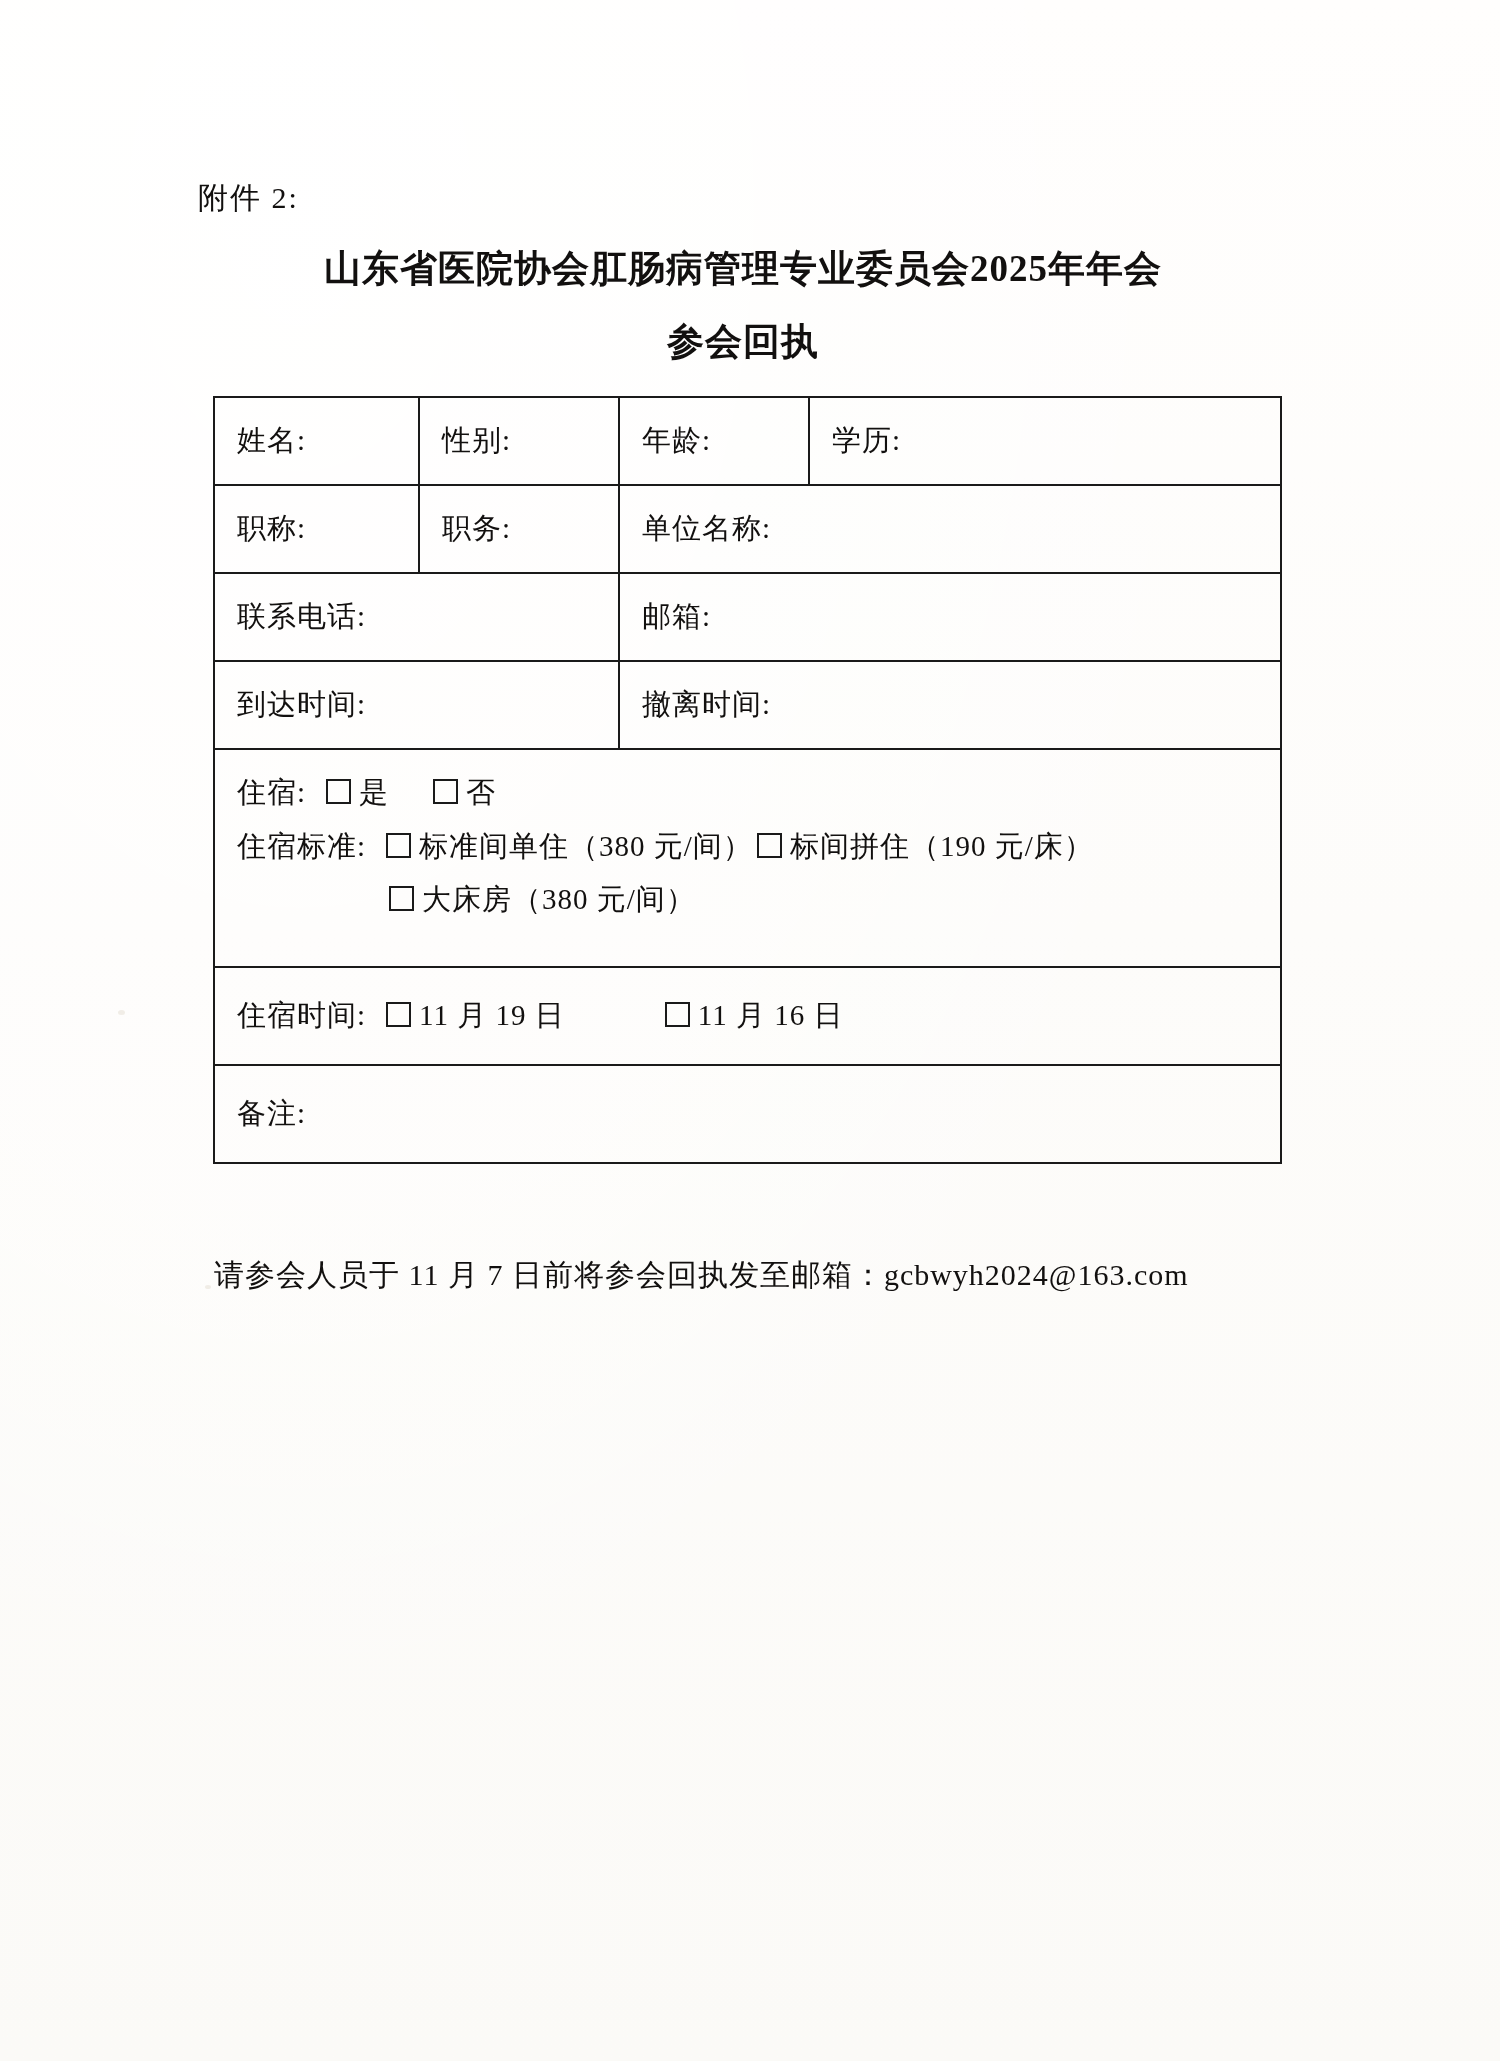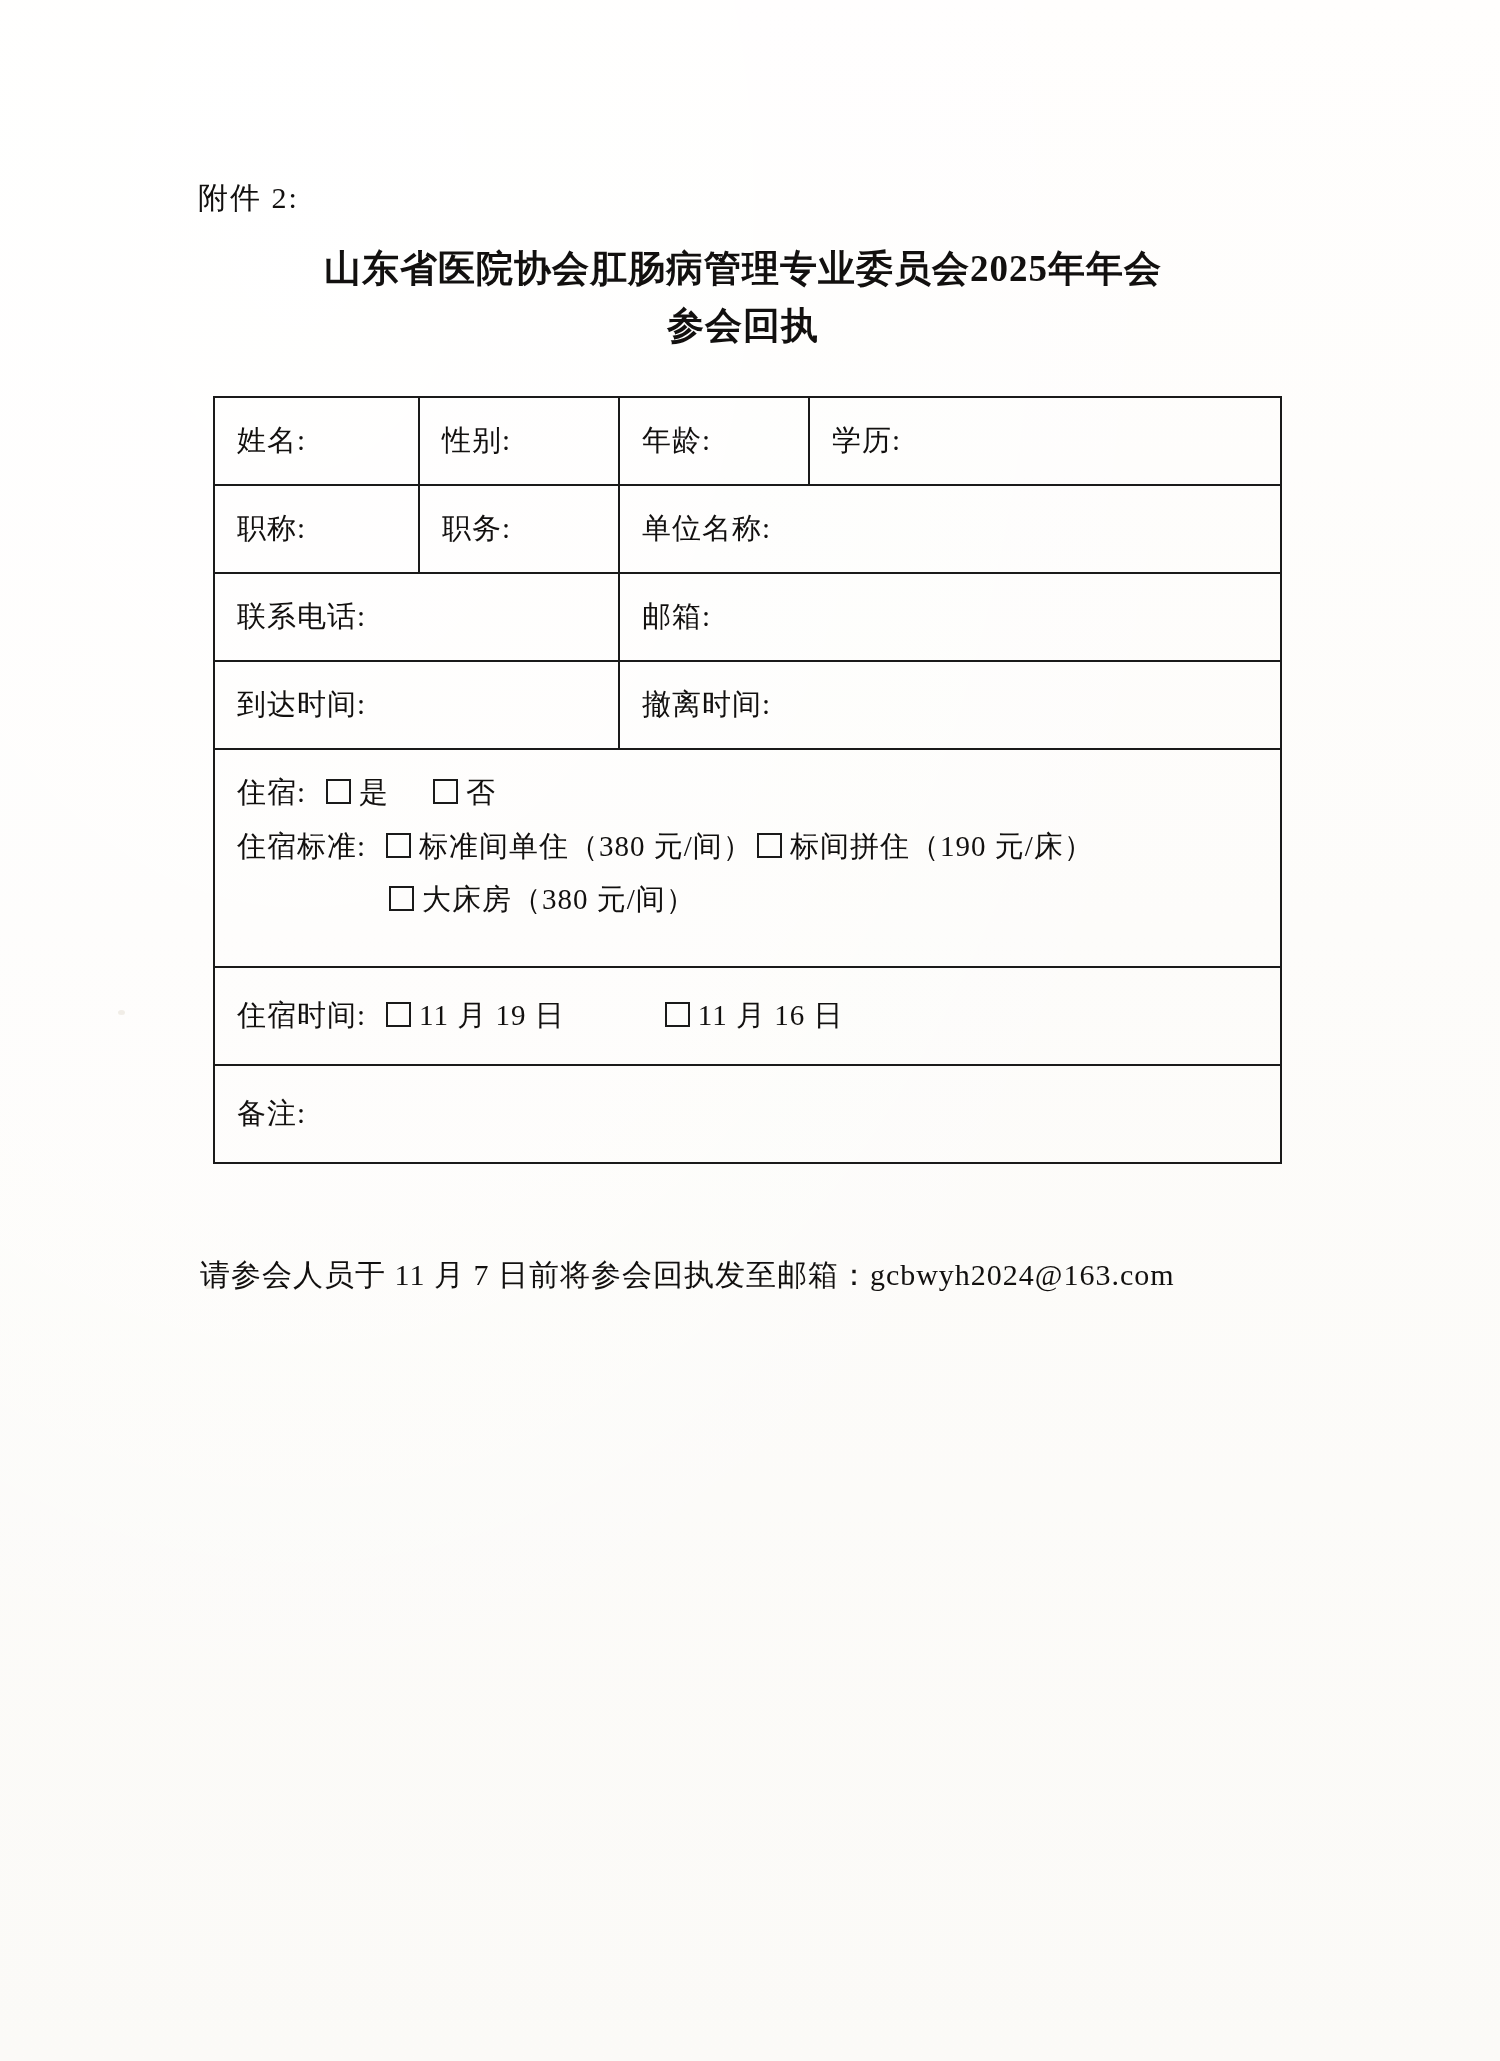--- a/index.html
+++ b/index.html
@@ -47,20 +47,21 @@
     top: 240px;
     width: 1090px;
     text-align: center;
     font-size: 37px;
     font-weight: bold;
     line-height: 1.55;
     letter-spacing: 1px;
   }
   .doc-title .line2 {
     display: block;
+    margin-top: 16px;
   }
 
   .form-table {
     position: absolute;
     left: 213px;
     top: 396px;
     width: 1067px;
     border-collapse: collapse;
     table-layout: fixed;
   }
@@ -99,21 +100,21 @@
     margin: 0 8px 0 4px;
     vertical-align: -2px;
   }
 
   .sp-s { display: inline-block; width: 16px; }
   .sp-m { display: inline-block; width: 40px; }
   .sp-l { display: inline-block; width: 96px; }
 
   .footer-note {
     position: absolute;
-    left: 200px;
+    left: 214px;
     top: 1255px;
     font-size: 30px;
     letter-spacing: 1px;
     white-space: nowrap;
   }
 
   .speck {
     position: absolute;
     background: #e8e2d9;
     border-radius: 50%;

